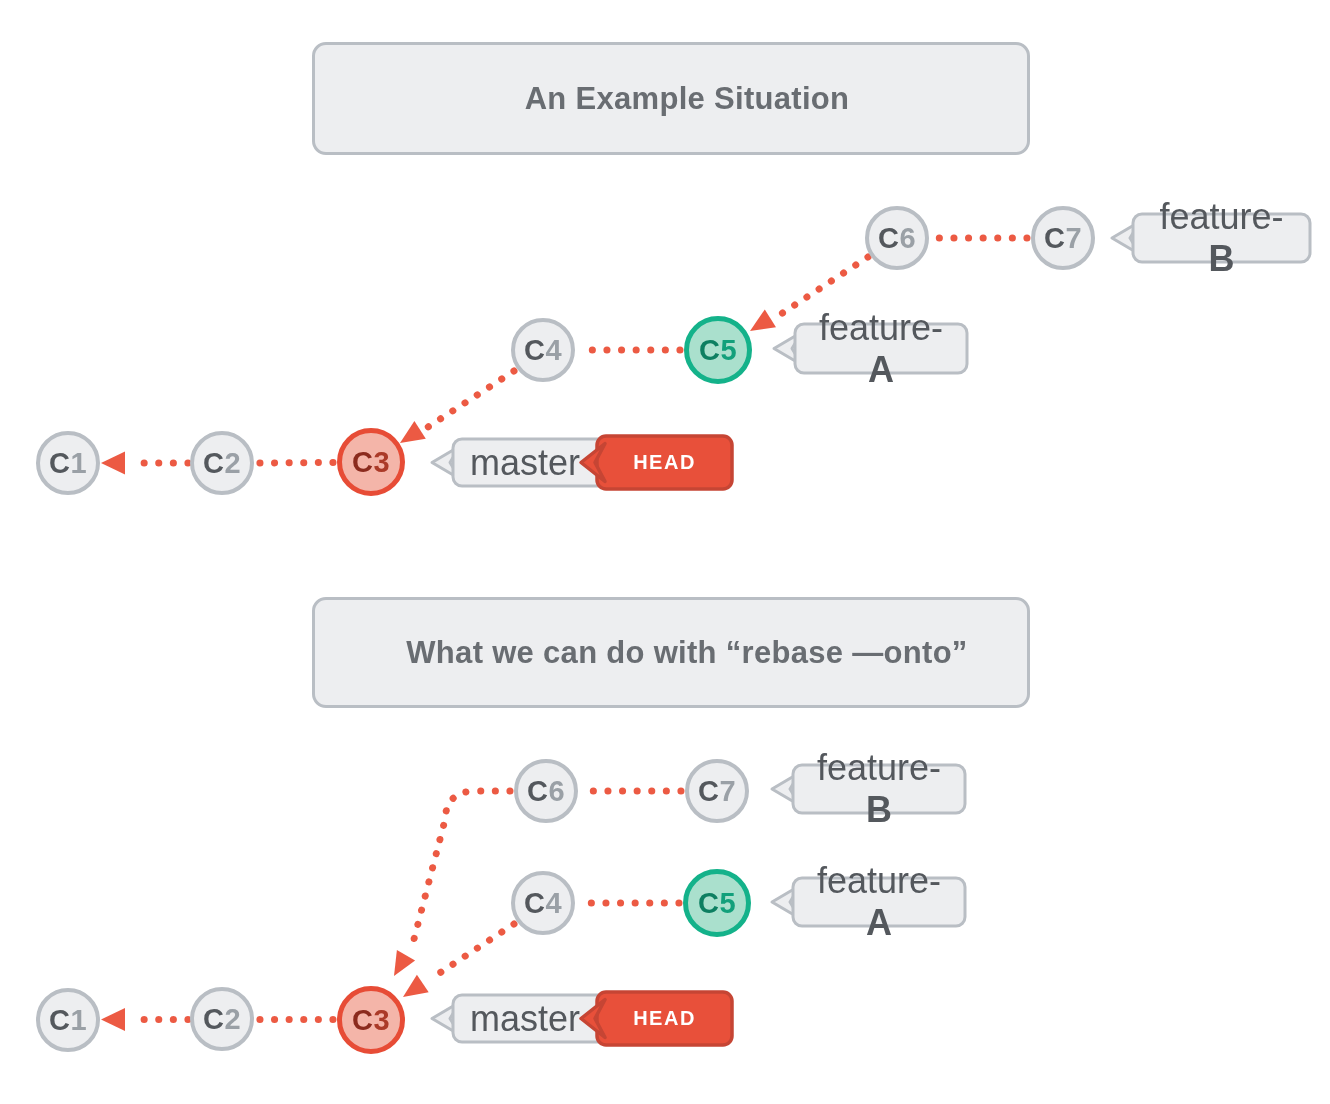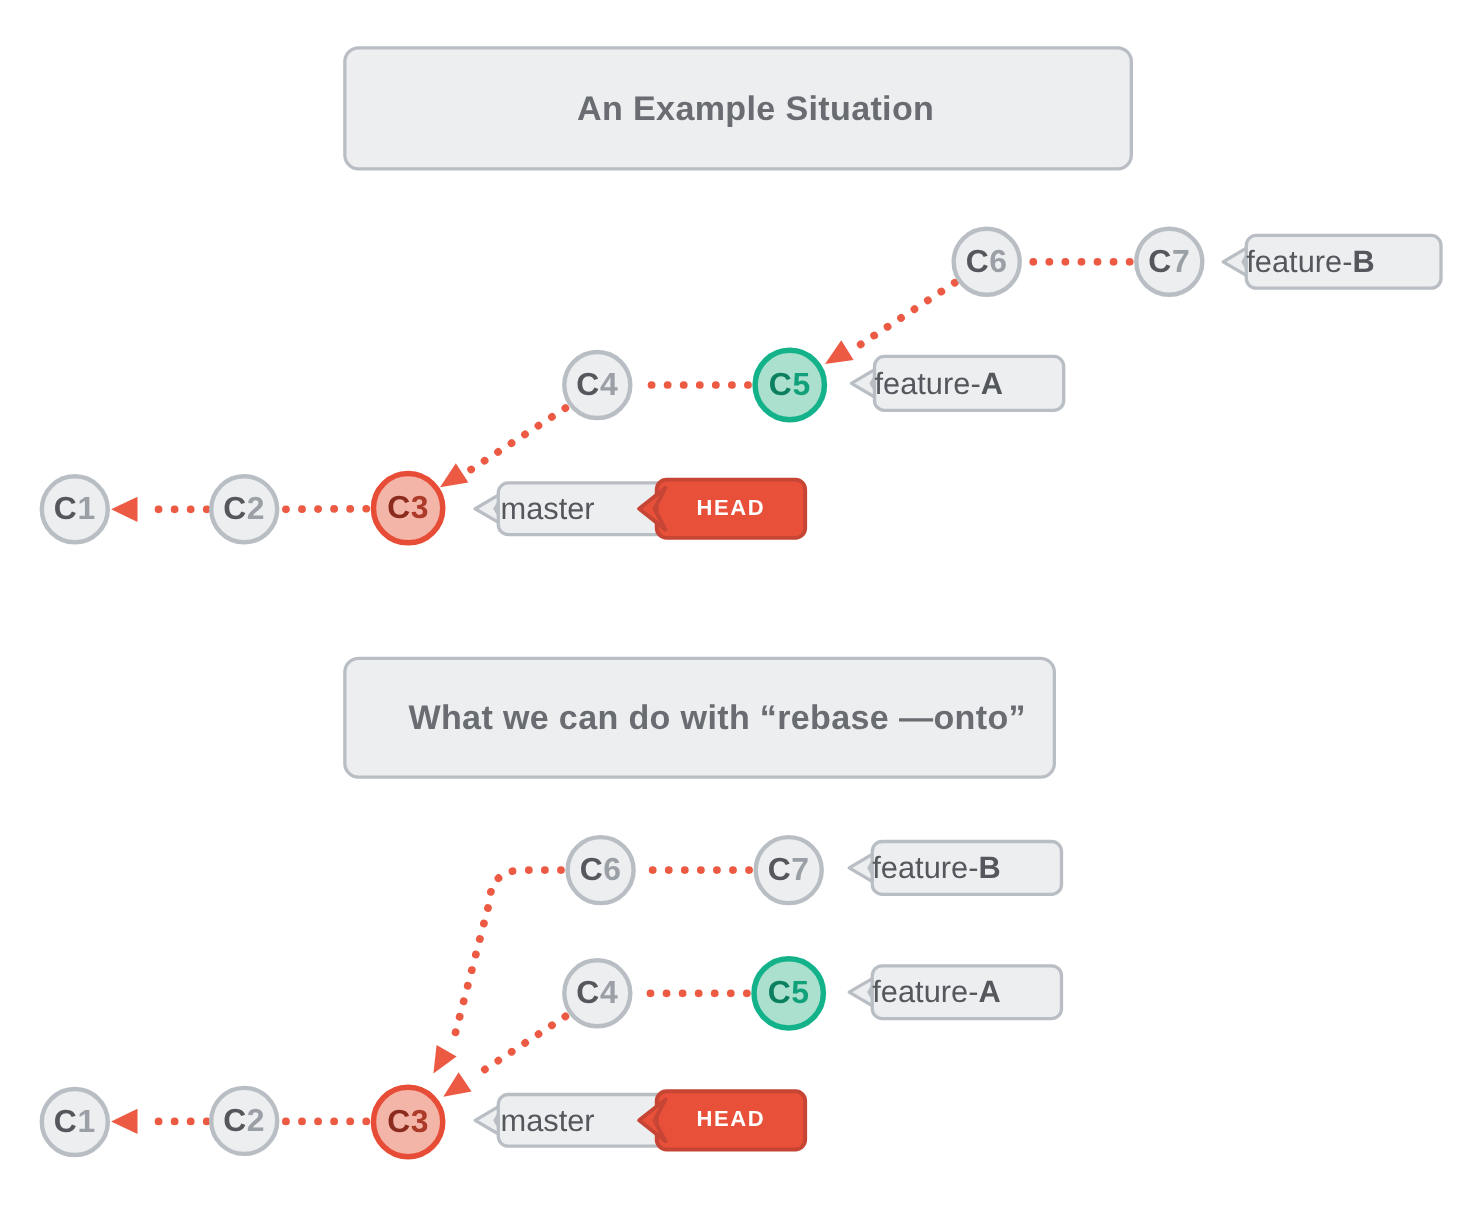--- a/index.html
+++ b/index.html
@@ -25,22 +25,22 @@
           display:flex;align-items:center;justify-content:center;
           font-weight:bold;font-size:29px;letter-spacing:.5px;}
   .commit.gray{width:64px;height:64px;background:#edeef0;border:4px solid #b9bec4;}
   .commit.red{width:68px;height:68px;background:#f4b5a9;border:5px solid #e74c36;}
   .commit.green{width:68px;height:68px;background:#aae0cd;border:5px solid #14b28a;}
   .gray .cl{color:#54585d;} .gray .cn{color:#9aa0a6;}
   .red .cl{color:#8b2b1e;}  .red .cn{color:#ab3a28;}
   .green .cl{color:#0d7f61;}.green .cn{color:#12a07b;}
 
   
-  .taglabel{position:absolute;display:flex;align-items:center;justify-content:flex-start;
-            font-size:28px;color:#54585d;}
+  .taglabel{position:absolute;display:flex;align-items:center;justify-content:center;
+            font-size:36px;color:#54585d;flex-direction:column;}
   .taglabel .em{font-weight:bold;}
   .headlabel{position:absolute;display:flex;align-items:center;justify-content:center;
              font-size:20px;font-weight:bold;color:#ffffff;letter-spacing:1.5px;}
 </style>
 </head>
 <body>
 
 <div class="stage">
 
   <svg class="layer" viewBox="0 0 1330 1104">
@@ -163,21 +163,21 @@
     <span>feature-</span>
       <span class="em">A</span>
   </div>
   <div class="taglabel" style="left:455px;top:439px;width:140px;height:47px;">
     <span>master</span>
   </div>
   <div class="headlabel" style="left:597px;top:436px;width:135px;height:53px;">
     <span>HEAD</span>
   </div>
 
-  <div class="titlebox" style="left:312px;top:597px;width:648px;height:111px;">What we can do with “rebase —onto”</div>
+  <div class="titlebox" style="left:312px;top:597px;width:718px;height:111px;">What we can do with “rebase —onto”</div>
 
   <div class="commit gray" style="left:36px;top:988px;">
       <span class="cl">C</span>
       <span class="cn">1</span>
     </div>
   <div class="commit gray" style="left:190px;top:987px;">
       <span class="cl">C</span>
       <span class="cn">2</span>
     </div>
   <div class="commit red" style="left:337px;top:986px;">

